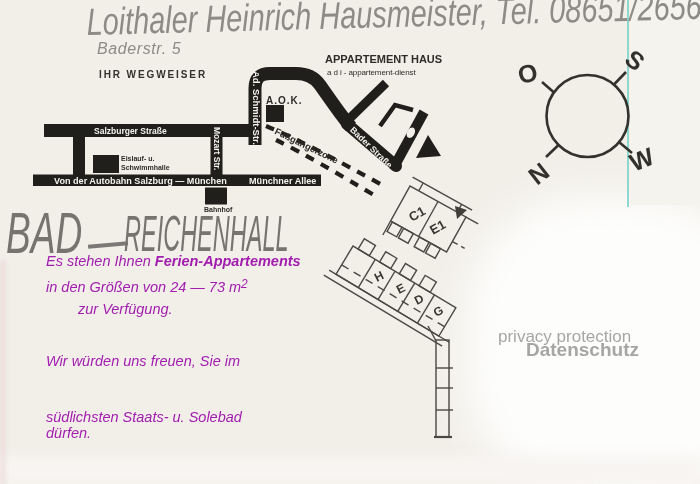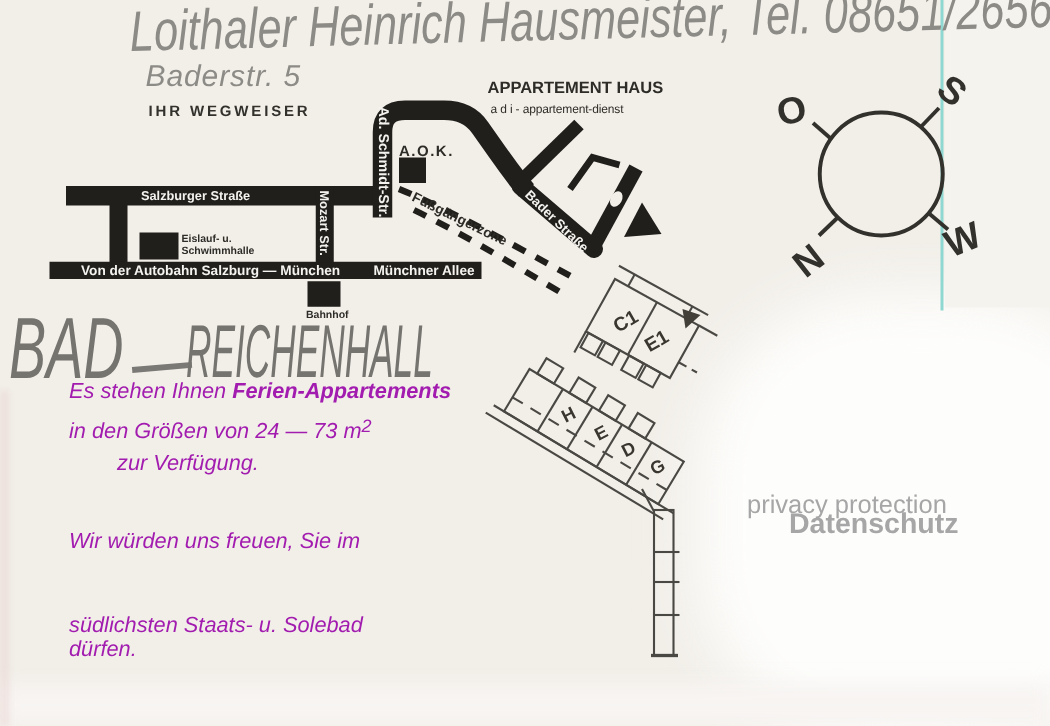--- a/index.html
+++ b/index.html
@@ -15,21 +15,21 @@
 <div class="page">
 
   <div class="abs" style="left:465px;top:195px;width:300px;height:300px;background:#fdfdfc;border-radius:40%;filter:blur(20px);"></div>
   <div class="abs" style="left:0;top:456px;width:700px;height:28px;background:#f7f4f2;filter:blur(6px);"></div>
   <div class="abs" style="left:630px;top:0;width:70px;height:205px;background:#f5f3ee;"></div>
   <div class="abs" style="left:0;top:260px;width:6px;height:224px;background:rgba(226,188,188,0.28);filter:blur(2px);"></div>
 
   <div class="abs" style="left:627px;top:0;width:2px;height:207px;background:#8fd8d2;"></div>
 
   <div class="abs hw" style="left:86px;top:1px;font-size:38px;transform:rotate(-1.5deg) scaleX(0.76);transform-origin:left top;">Loithaler Heinrich Hausmeister, Tel. 08651/2656</div>
-  <div class="abs hw" style="left:97px;top:40px;font-size:20px;letter-spacing:0.6px;">Baderstr. 5</div>
+  <div class="abs hw" style="left:97px;top:40px;font-size:16px;letter-spacing:0.6px;">Baderstr. 5</div>
   <div class="abs hw" style="left:6px;top:199px;font-size:58px;color:#76746f;transform:scaleX(0.64);transform-origin:left top;">BAD</div>
   <div class="abs" style="left:88px;top:243px;width:40px;height:3.5px;background:#7b7975;transform:rotate(-5deg);"></div>
   <div class="abs hw" style="left:124px;top:205px;font-size:50px;color:#76746f;transform:scaleX(0.47);transform-origin:left top;">REICHENHALL</div>
 
   <div class="abs" style="left:99px;top:69px;font-size:10px;font-weight:bold;letter-spacing:1.9px;color:#33312c;">IHR WEGWEISER</div>
 
   <div class="abs" style="left:325px;top:53px;font-size:11px;font-weight:bold;letter-spacing:0;color:#2e2c27;">APPARTEMENT HAUS</div>
   <div class="abs" style="left:327px;top:68px;font-size:8px;font-weight:normal;letter-spacing:-0.1px;color:#2e2c27;">a d i - appartement-dienst</div>
 
   <svg class="abs" style="left:0;top:0;" width="700" height="484" viewBox="0 0 700 484">

